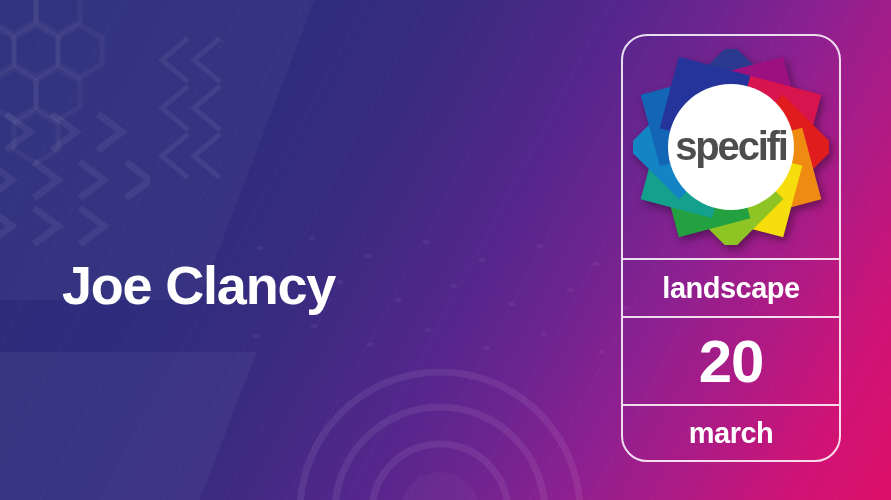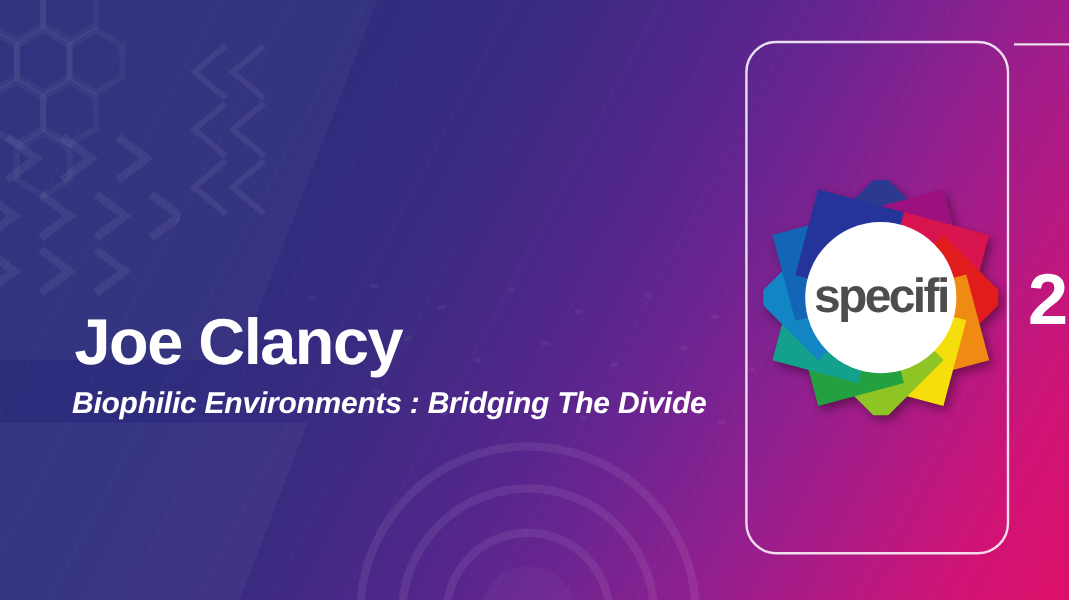--- a/index.html
+++ b/index.html
@@ -75,21 +75,21 @@
     font-size:25px; font-weight:bold; font-style:italic; color:#ffffff;
     letter-spacing:-0.2px; line-height:1;
   }
 
   
   #card {
     position:absolute; left:621px; top:34px;
     width:220px; height:428px;
     border:2px solid rgba(255,255,255,.85);
     border-radius:26px;
-    display:flex; flex-direction:row;justify-content:space-between;
+    display:flex; flex-direction:column;justify-content:space-between;
   }
   .card-logo {
     flex:0 0 222px;
     position:relative;
     display:flex; align-items:center; justify-content:center;
   }
   .card-row {
     border-top:2px solid rgba(255,255,255,.85);
     display:flex; align-items:center; justify-content:center;
     color:#fff; font-weight:bold;
@@ -189,21 +189,20 @@
         <ellipse cx="188" cy="100" rx="3.5" ry="2"></ellipse>
       <ellipse cx="246" cy="118" rx="3.5" ry="2"></ellipse>
         <ellipse cx="304" cy="104" rx="3.5" ry="2"></ellipse>
       <ellipse cx="362" cy="122" rx="3.5" ry="2"></ellipse>
     </g>
   </svg>
 
 
   <div class="speaker-name">Joe Clancy</div>
 
-  <div class="speaker-topic">Biophilic Environments : Bridging The Divide</div>
 
   <div id="card">
 
     <div class="card-logo">
       <div class="logo-wrap">
         <svg viewBox="0 0 196 196">
           <g id="petals">
               <rect x="61" y="9" width="74" height="74" fill="#2b3a8f" transform="rotate(-45 98 46)"></rect>
               <rect x="87" y="15.966679003209194" width="74" height="74" fill="#9c1080" transform="rotate(-15 124 52.966679003209194)"></rect>
               <rect x="106.03332099679082" y="35" width="74" height="74" fill="#d8144e" transform="rotate(15 143.03332099679082 72)"></rect>
@@ -216,17 +215,19 @@
               <rect x="9" y="61" width="74" height="74" fill="#1384c4" transform="rotate(225 46 98)"></rect>
               <rect x="15.966679003209194" y="35" width="74" height="74" fill="#1266b5" transform="rotate(255 52.966679003209194 72)"></rect>
               <rect x="34.99999999999997" y="15.966679003209208" width="74" height="74" fill="#25349a" transform="rotate(285 71.99999999999997 52.96667900320921)"></rect>
             </g>
           <circle cx="98" cy="98" r="63" fill="#ffffff"></circle>
         </svg>
         <div class="logo-text">specifi</div>
       </div>
     </div>
 
+    <div class="card-row label">landscape</div>
 
     <div class="card-row daynum">20</div>
 
+    <div class="card-row month">march</div>
   </div>
 </div>
 
 </body></html>

